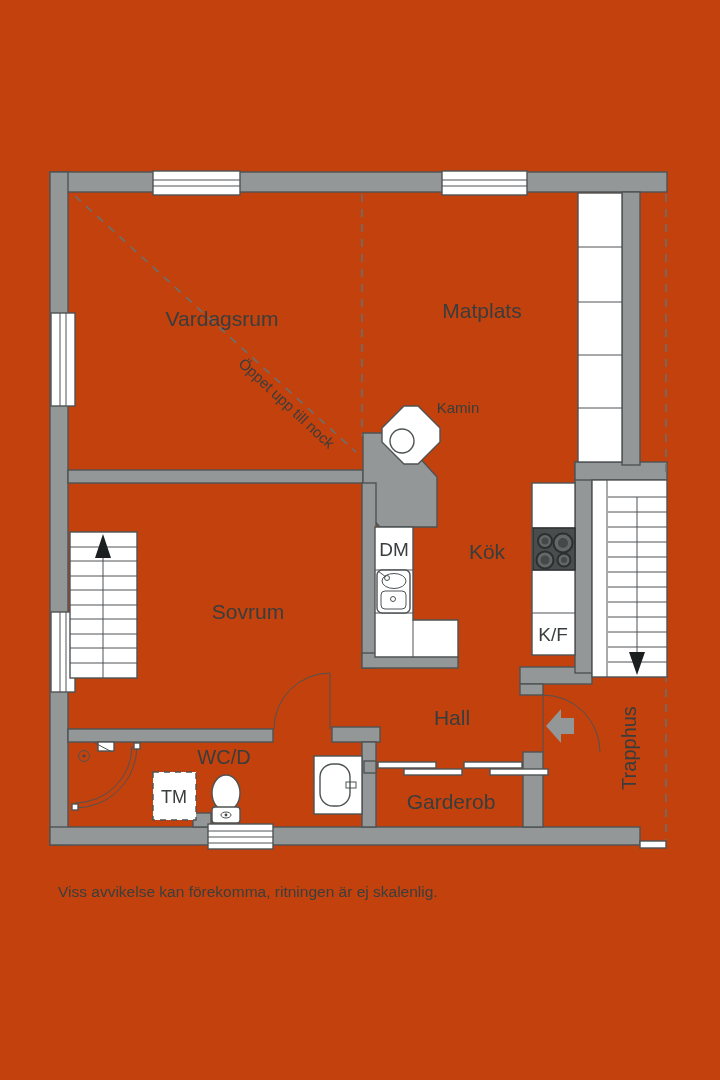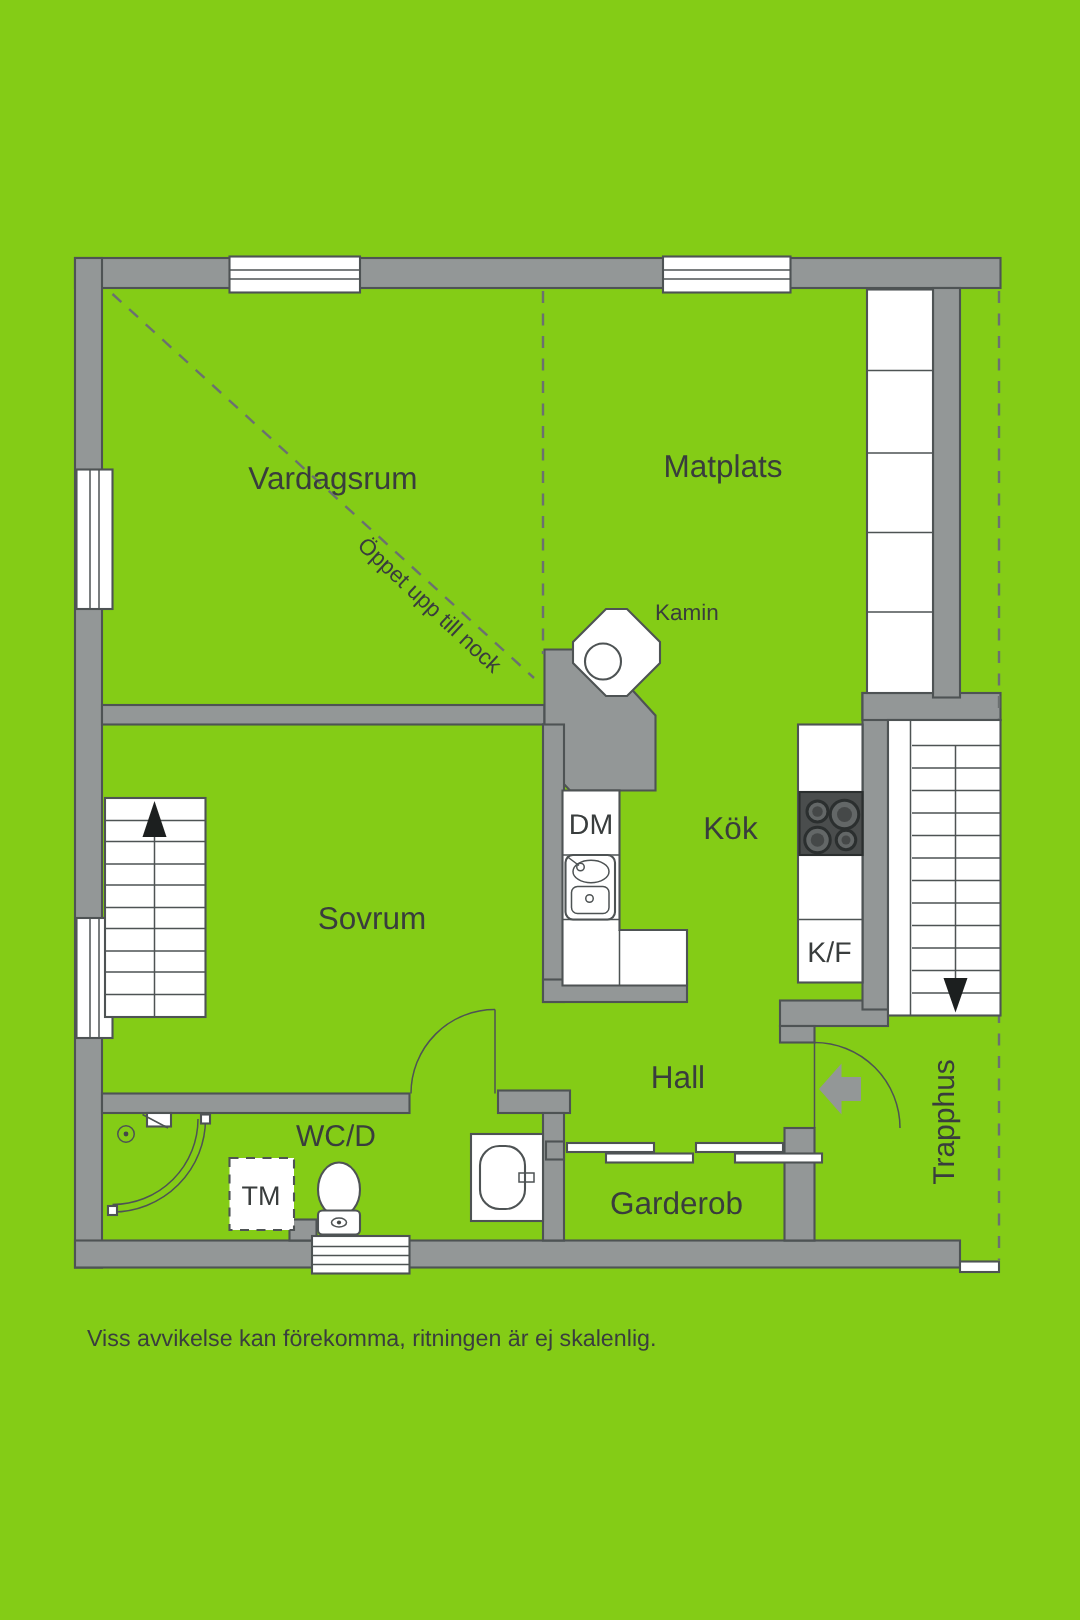--- a/index.html
+++ b/index.html
@@ -1,16 +1,16 @@
 <!DOCTYPE html>
 <html><head>
 <meta charset="utf-8">
 <style>
   html,body{margin:0;padding:0;background:#ffffff;}
-  .page{position:relative;width:720px;height:1080px;background:#84cc16;overflow:hidden;}
+  .page{position:relative;width:720px;height:1080px;background:#c2410c;overflow:hidden;}
   .wall{fill:#939797;stroke:#4e5354;stroke-width:1.4;}
   .wfill{fill:#ffffff;stroke:#4e5354;stroke-width:1.4;}
   .ln{stroke:#4e5354;stroke-width:1.4;fill:none;}
   .thin{stroke:#4e5354;stroke-width:1;fill:none;}
   .dash{stroke:#6b7070;stroke-width:1.6;fill:none;stroke-dasharray:8 7;}
   .dash2{stroke:#6b7070;stroke-width:1.2;fill:none;stroke-dasharray:5 5;}
   .txt{fill:#393d3d;font-family:"Liberation Sans",sans-serif;}
   .room{font-size:21px;}
   .small{font-size:15px;}
   .appl{font-size:19px;}

